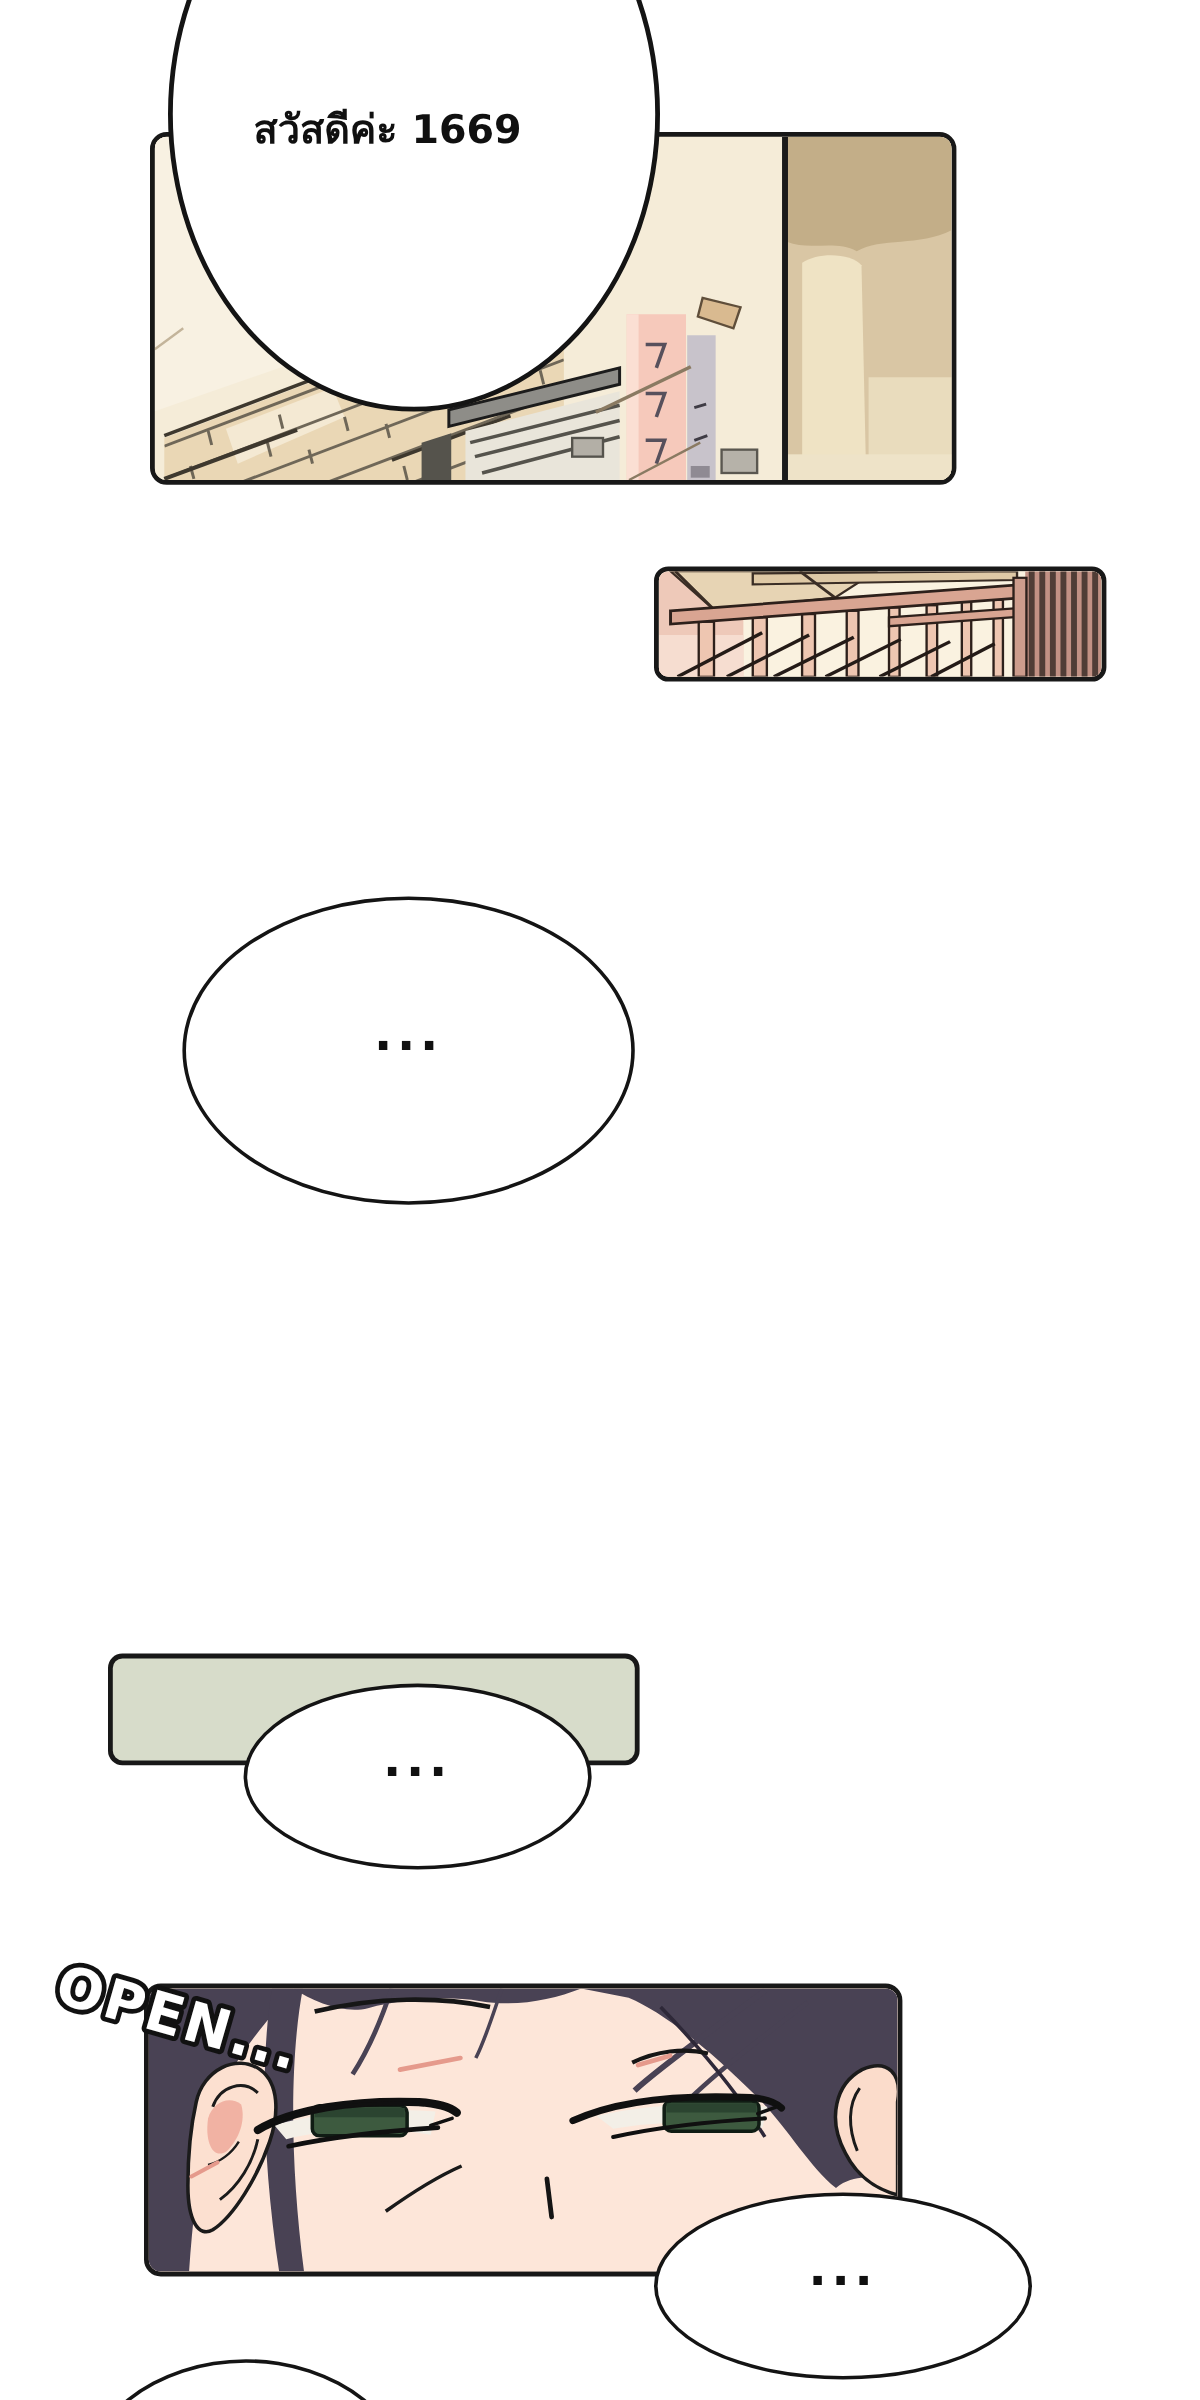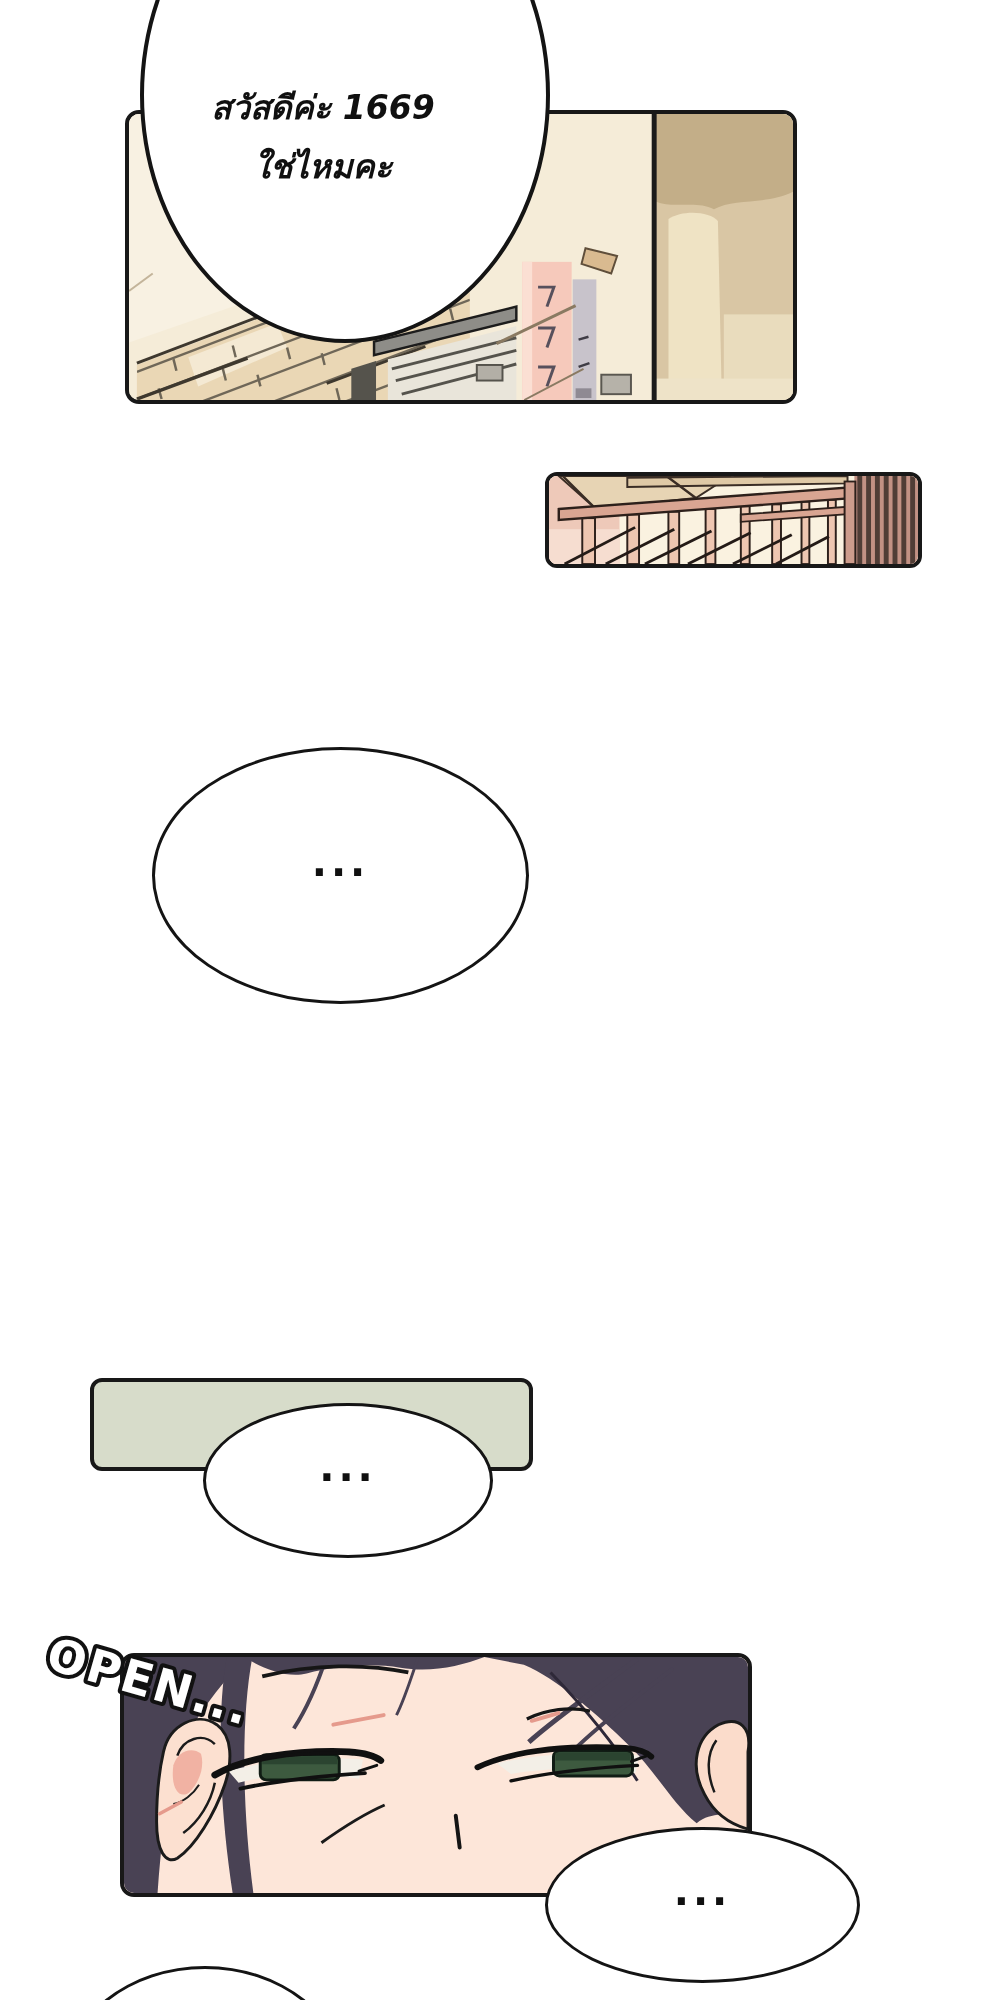--- a/index.html
+++ b/index.html
@@ -8,21 +8,21 @@
   .panel{position:absolute;box-sizing:border-box;border:4px solid #181818;border-radius:14px;
          overflow:hidden;background:#f5ecd8;z-index:1;}
   .panel svg{display:block;}
   #panel-building{left:125px;top:110px;width:672px;height:294px;}
   #panel-railing{left:545px;top:472px;width:377px;height:96px;border-radius:12px;background:#faf2e0;}
   #panel-eyes{left:120px;top:1653px;width:632px;height:244px;background:#fde6d9;}
   .bubble{position:absolute;box-sizing:border-box;background:#ffffff;border:3px solid #141414;
           border-radius:50%;display:flex;align-items:center;justify-content:center;z-index:2;}
   #bubble-greeting{left:140px;top:-153px;width:410px;height:496px;border-width:4px;}
   #bubble-greeting .btxt{position:absolute;left:0;right:0;top:227px;text-align:center;
-      padding-right:44px;color:#101010;font-weight:bold;font-size:33px;line-height:59px;font-style:italic;}
+      padding-right:44px;color:#101010;font-weight:bold;font-size:33px;line-height:59px;}
   #bubble-mid{left:152px;top:747px;width:377px;height:257px;}
   #bubble-intercom{left:203px;top:1403px;width:290px;height:155px;}
   #bubble-bottom{left:545px;top:1827px;width:315px;height:156px;z-index:3;}
   #bubble-partial{left:65px;top:1966px;width:280px;height:224px;z-index:3;}
   .dots{font-weight:bold;font-size:40px;letter-spacing:4px;color:#101010;transform:translateY(-30%);}
   #intercom-box{position:absolute;left:90px;top:1378px;width:443px;height:93px;box-sizing:border-box;
       background:#d7dcca;border:4px solid #181818;border-radius:12px;z-index:1;}
   #sfx-open{position:absolute;left:34px;top:1612px;z-index:4;}
 </style>
 </head>
@@ -110,21 +110,20 @@
         <rect x="602" y="206" width="70" height="88" fill="#e9dcbd"></rect>
         <rect x="533" y="272" width="139" height="22" fill="#eee3c8"></rect>
         <rect x="529" y="0" width="5" height="294" fill="#1a1a1a"></rect>
       </g>
     </svg>
   </div>
 
   <div class="bubble" id="bubble-greeting">
     <div class="btxt">
       <div>สวัสดีค่ะ 1669</div>
-      <div>ใช่ไหมคะ</div>
     </div>
   </div>
 
   <div class="panel" id="panel-railing">
     <svg width="369" height="88" viewBox="0 0 377 96" preserveAspectRatio="none">
       <rect width="377" height="96" fill="#faf2e0"></rect>
       <rect width="72" height="96" fill="#eec9b9"></rect>
       <rect y="58" width="72" height="38" fill="#f6ddd0"></rect>
       <path d="M10,0 H185 L150,24 L48,36 Z" fill="#e7d4b4" stroke="#3a2d25" stroke-width="2"></path>
       <path d="M80,2 L305,0 L305,8 L80,12 Z" fill="#dfc9a6" stroke="#3a2d25" stroke-width="2"></path>

